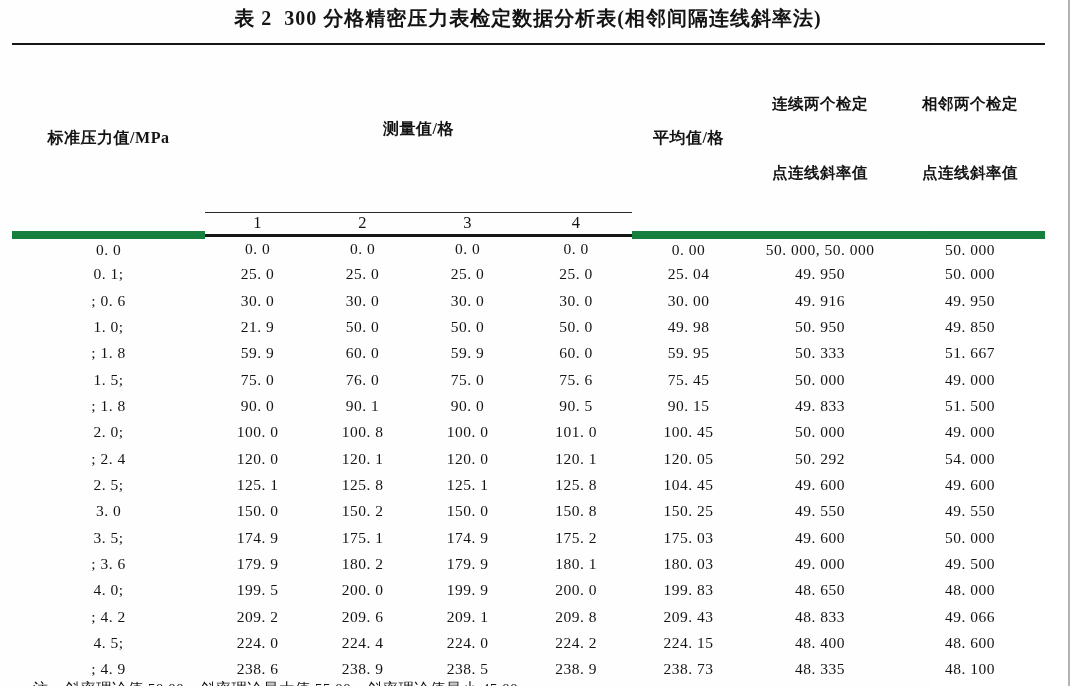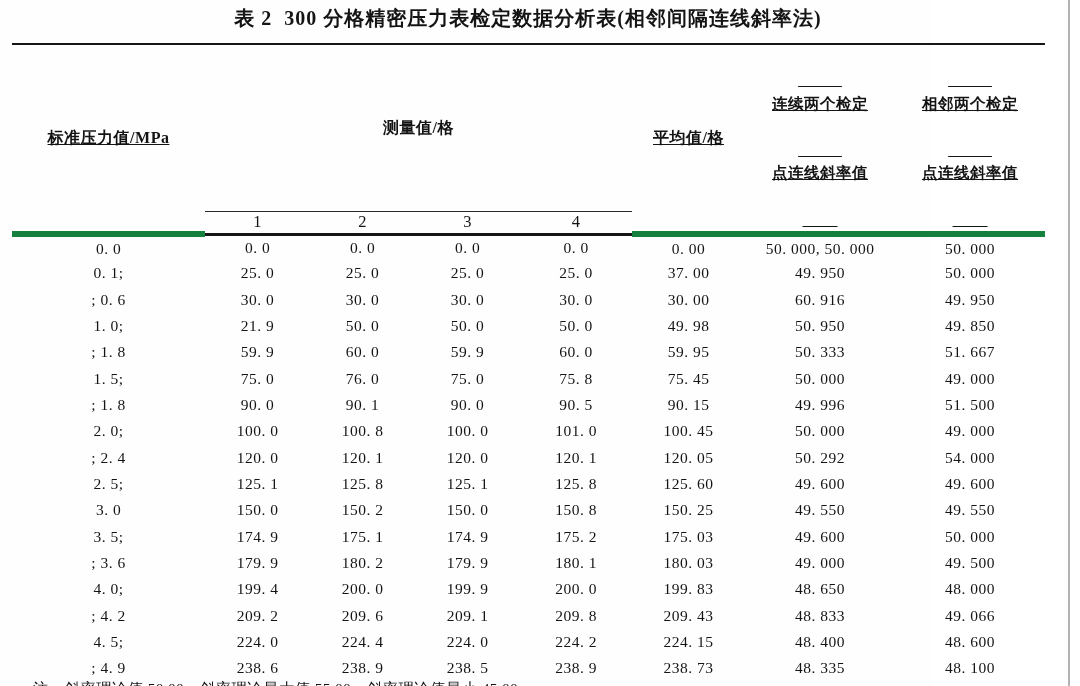--- a/index.html
+++ b/index.html
@@ -28,21 +28,21 @@
     border-top:2.5px solid #161616;
     border-bottom:3px solid #161616;
   }
   col.c0 { width:193px; }
   col.c1, col.c2, col.c3 { width:105px; }
   col.c4 { width:112px; }
   col.c5 { width:113px; }
   col.c6, col.c7 { width:150px; }
   th, td { text-align:center; vertical-align:middle; font-weight:normal; white-space:pre; }
   thead th { font-weight:bold; font-size:16px; letter-spacing:0.5px; }
-  th.h-rowspan { border-bottom:6px solid #15803d;text-decoration:underline; }
+  th.h-rowspan { border-bottom:8px solid #15803d; }
   th.h-group  { border-bottom:1.5px solid #2a2a2a; padding:4px 0 2px 0;margin-top:32px; }
   th.h-sub    { border-bottom:3px solid #161616; font-weight:normal; font-size:16.5px; height:23px; }
   th.h-twoline { font-size:15.5px; line-height:1.5; }
   th.h-twoline span { display:block; }
   tbody td {
     height:26.33px;
     font-size:15.5px;
     letter-spacing:0.5px;
   }
   .footnote {
@@ -104,32 +104,32 @@
           <td>0. 00</td>
           <td>50. 000, 50. 000</td>
           <td>50. 000</td>
         </tr>
         <tr>
           <td>0. 1;</td>
           <td>25. 0</td>
           <td>25. 0</td>
           <td>25. 0</td>
           <td>25. 0</td>
-          <td>37. 00</td>
+          <td>25. 04</td>
           <td>49. 950</td>
           <td>50. 000</td>
         </tr>
         <tr>
           <td>; 0. 6</td>
           <td>30. 0</td>
           <td>30. 0</td>
           <td>30. 0</td>
           <td>30. 0</td>
           <td>30. 00</td>
-          <td>60. 916</td>
+          <td>49. 916</td>
           <td>49. 950</td>
         </tr>
         <tr>
           <td>1. 0;</td>
           <td>21. 9</td>
           <td>50. 0</td>
           <td>50. 0</td>
           <td>50. 0</td>
           <td>49. 98</td>
           <td>50. 950</td>
@@ -143,33 +143,33 @@
           <td>60. 0</td>
           <td>59. 95</td>
           <td>50. 333</td>
           <td>51. 667</td>
         </tr>
         <tr>
           <td>1. 5;</td>
           <td>75. 0</td>
           <td>76. 0</td>
           <td>75. 0</td>
-          <td>75. 8</td>
+          <td>75. 6</td>
           <td>75. 45</td>
           <td>50. 000</td>
           <td>49. 000</td>
         </tr>
         <tr>
           <td>; 1. 8</td>
           <td>90. 0</td>
           <td>90. 1</td>
           <td>90. 0</td>
           <td>90. 5</td>
           <td>90. 15</td>
-          <td>49. 996</td>
+          <td>49. 833</td>
           <td>51. 500</td>
         </tr>
         <tr>
           <td>2. 0;</td>
           <td>100. 0</td>
           <td>100. 8</td>
           <td>100. 0</td>
           <td>101. 0</td>
           <td>100. 45</td>
           <td>50. 000</td>
@@ -184,21 +184,21 @@
           <td>120. 05</td>
           <td>50. 292</td>
           <td>54. 000</td>
         </tr>
         <tr>
           <td>2. 5;</td>
           <td>125. 1</td>
           <td>125. 8</td>
           <td>125. 1</td>
           <td>125. 8</td>
-          <td>125. 60</td>
+          <td>104. 45</td>
           <td>49. 600</td>
           <td>49. 600</td>
         </tr>
         <tr>
           <td>3. 0</td>
           <td>150. 0</td>
           <td>150. 2</td>
           <td>150. 0</td>
           <td>150. 8</td>
           <td>150. 25</td>
@@ -220,21 +220,21 @@
           <td>179. 9</td>
           <td>180. 2</td>
           <td>179. 9</td>
           <td>180. 1</td>
           <td>180. 03</td>
           <td>49. 000</td>
           <td>49. 500</td>
         </tr>
         <tr>
           <td>4. 0;</td>
-          <td>199. 4</td>
+          <td>199. 5</td>
           <td>200. 0</td>
           <td>199. 9</td>
           <td>200. 0</td>
           <td>199. 83</td>
           <td>48. 650</td>
           <td>48. 000</td>
         </tr>
         <tr>
           <td>; 4. 2</td>
           <td>209. 2</td>

